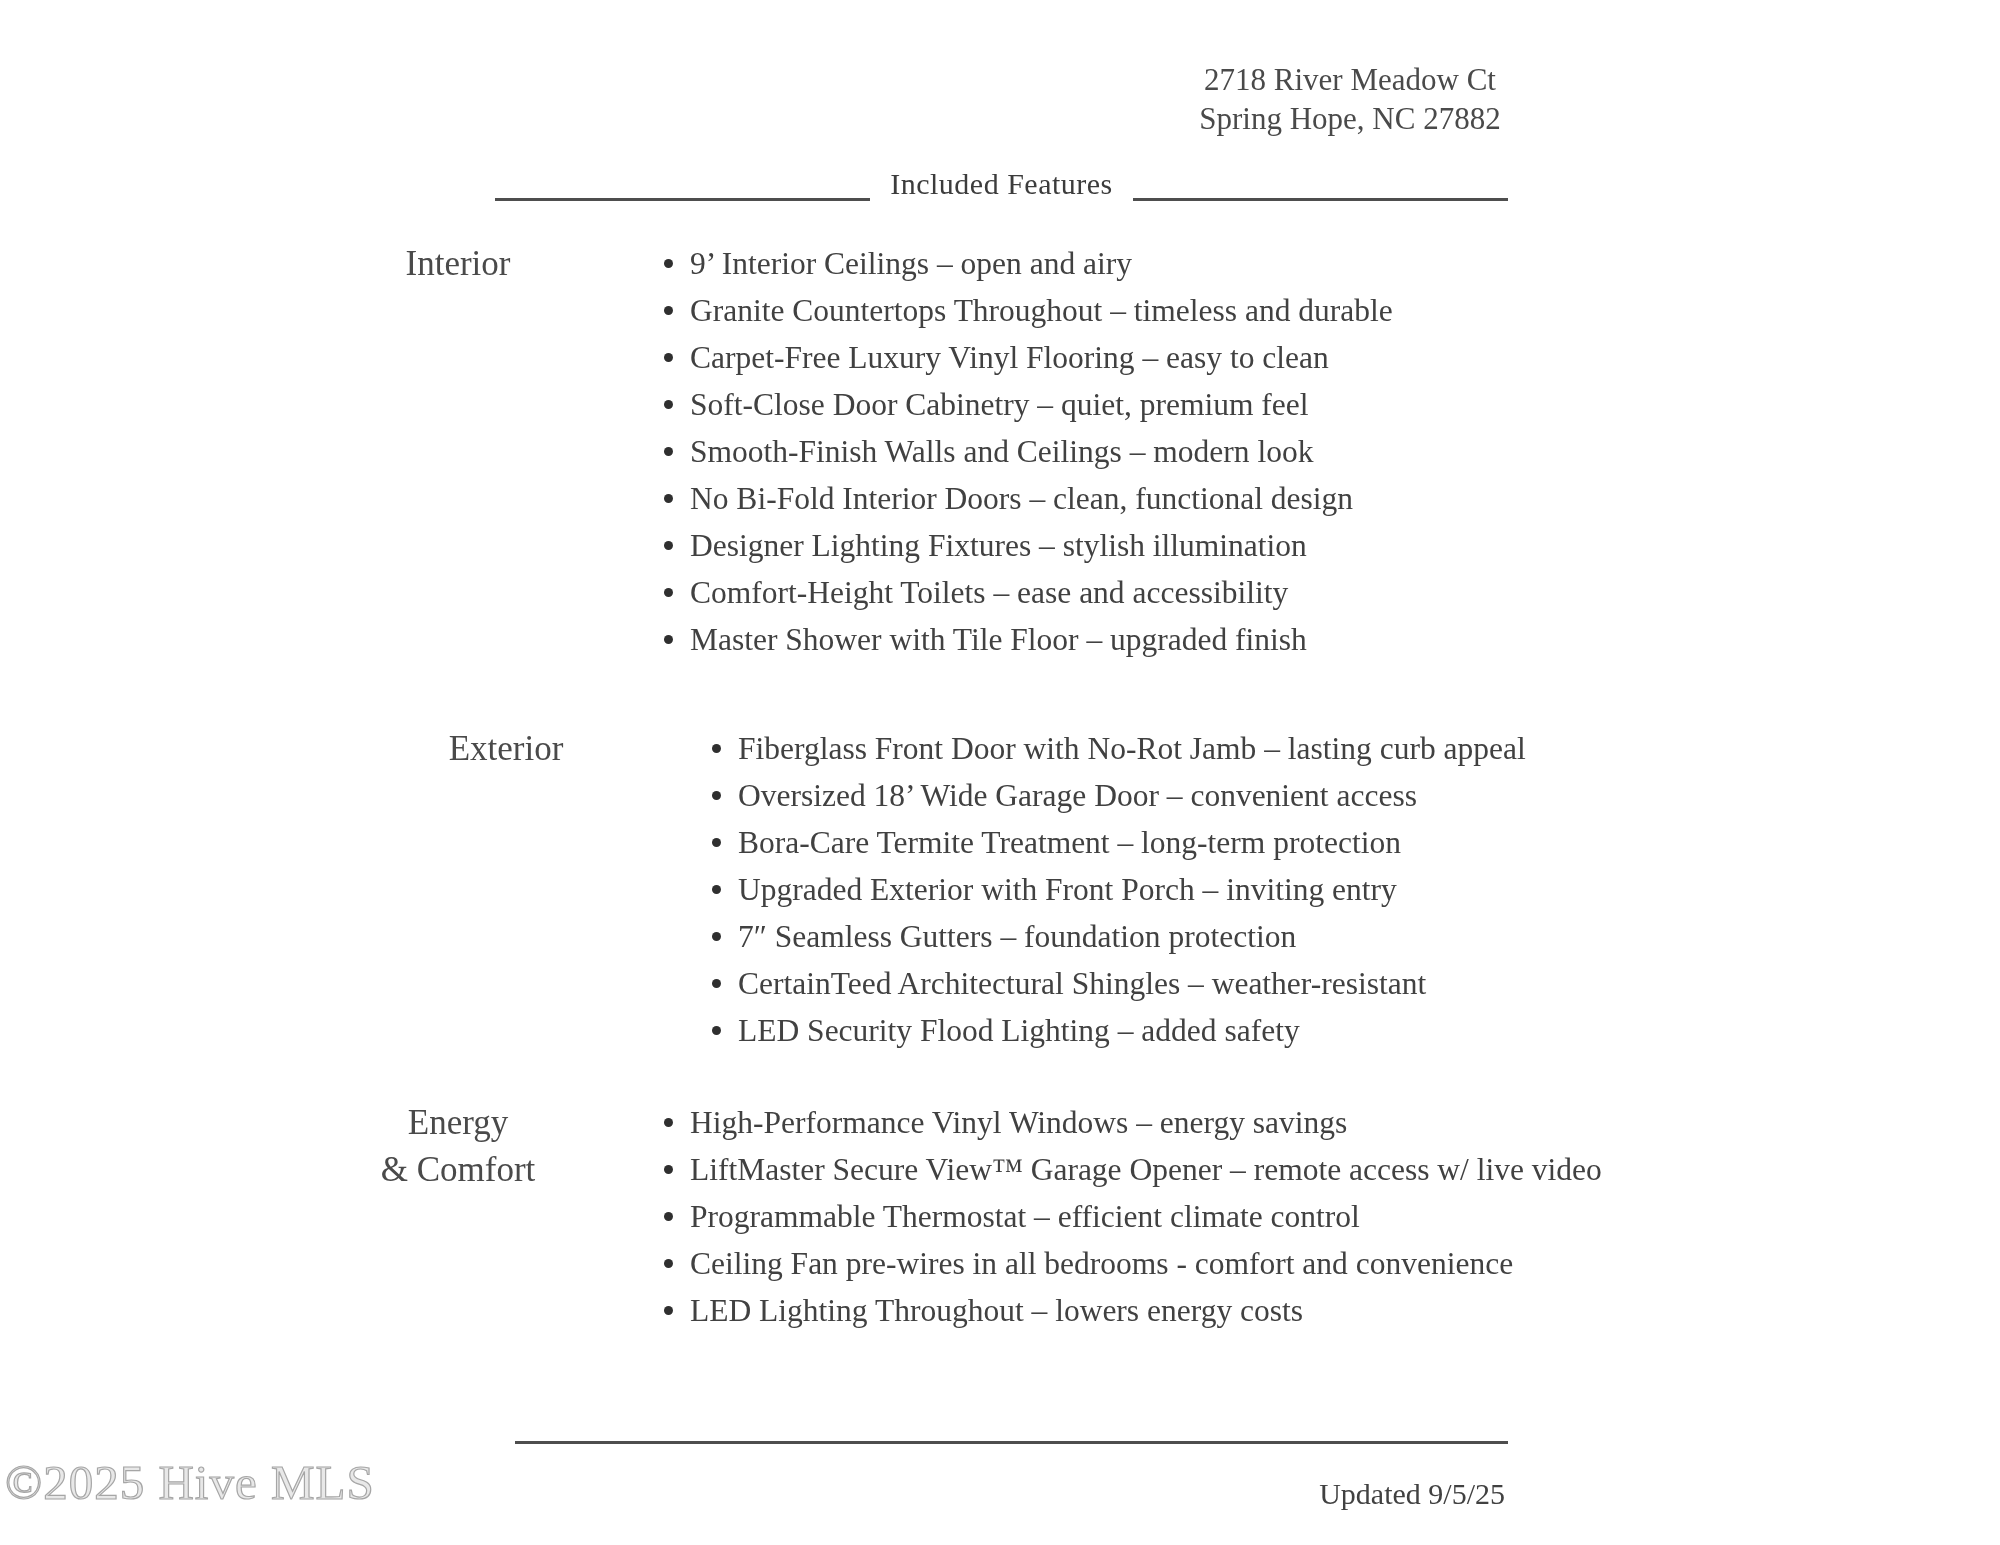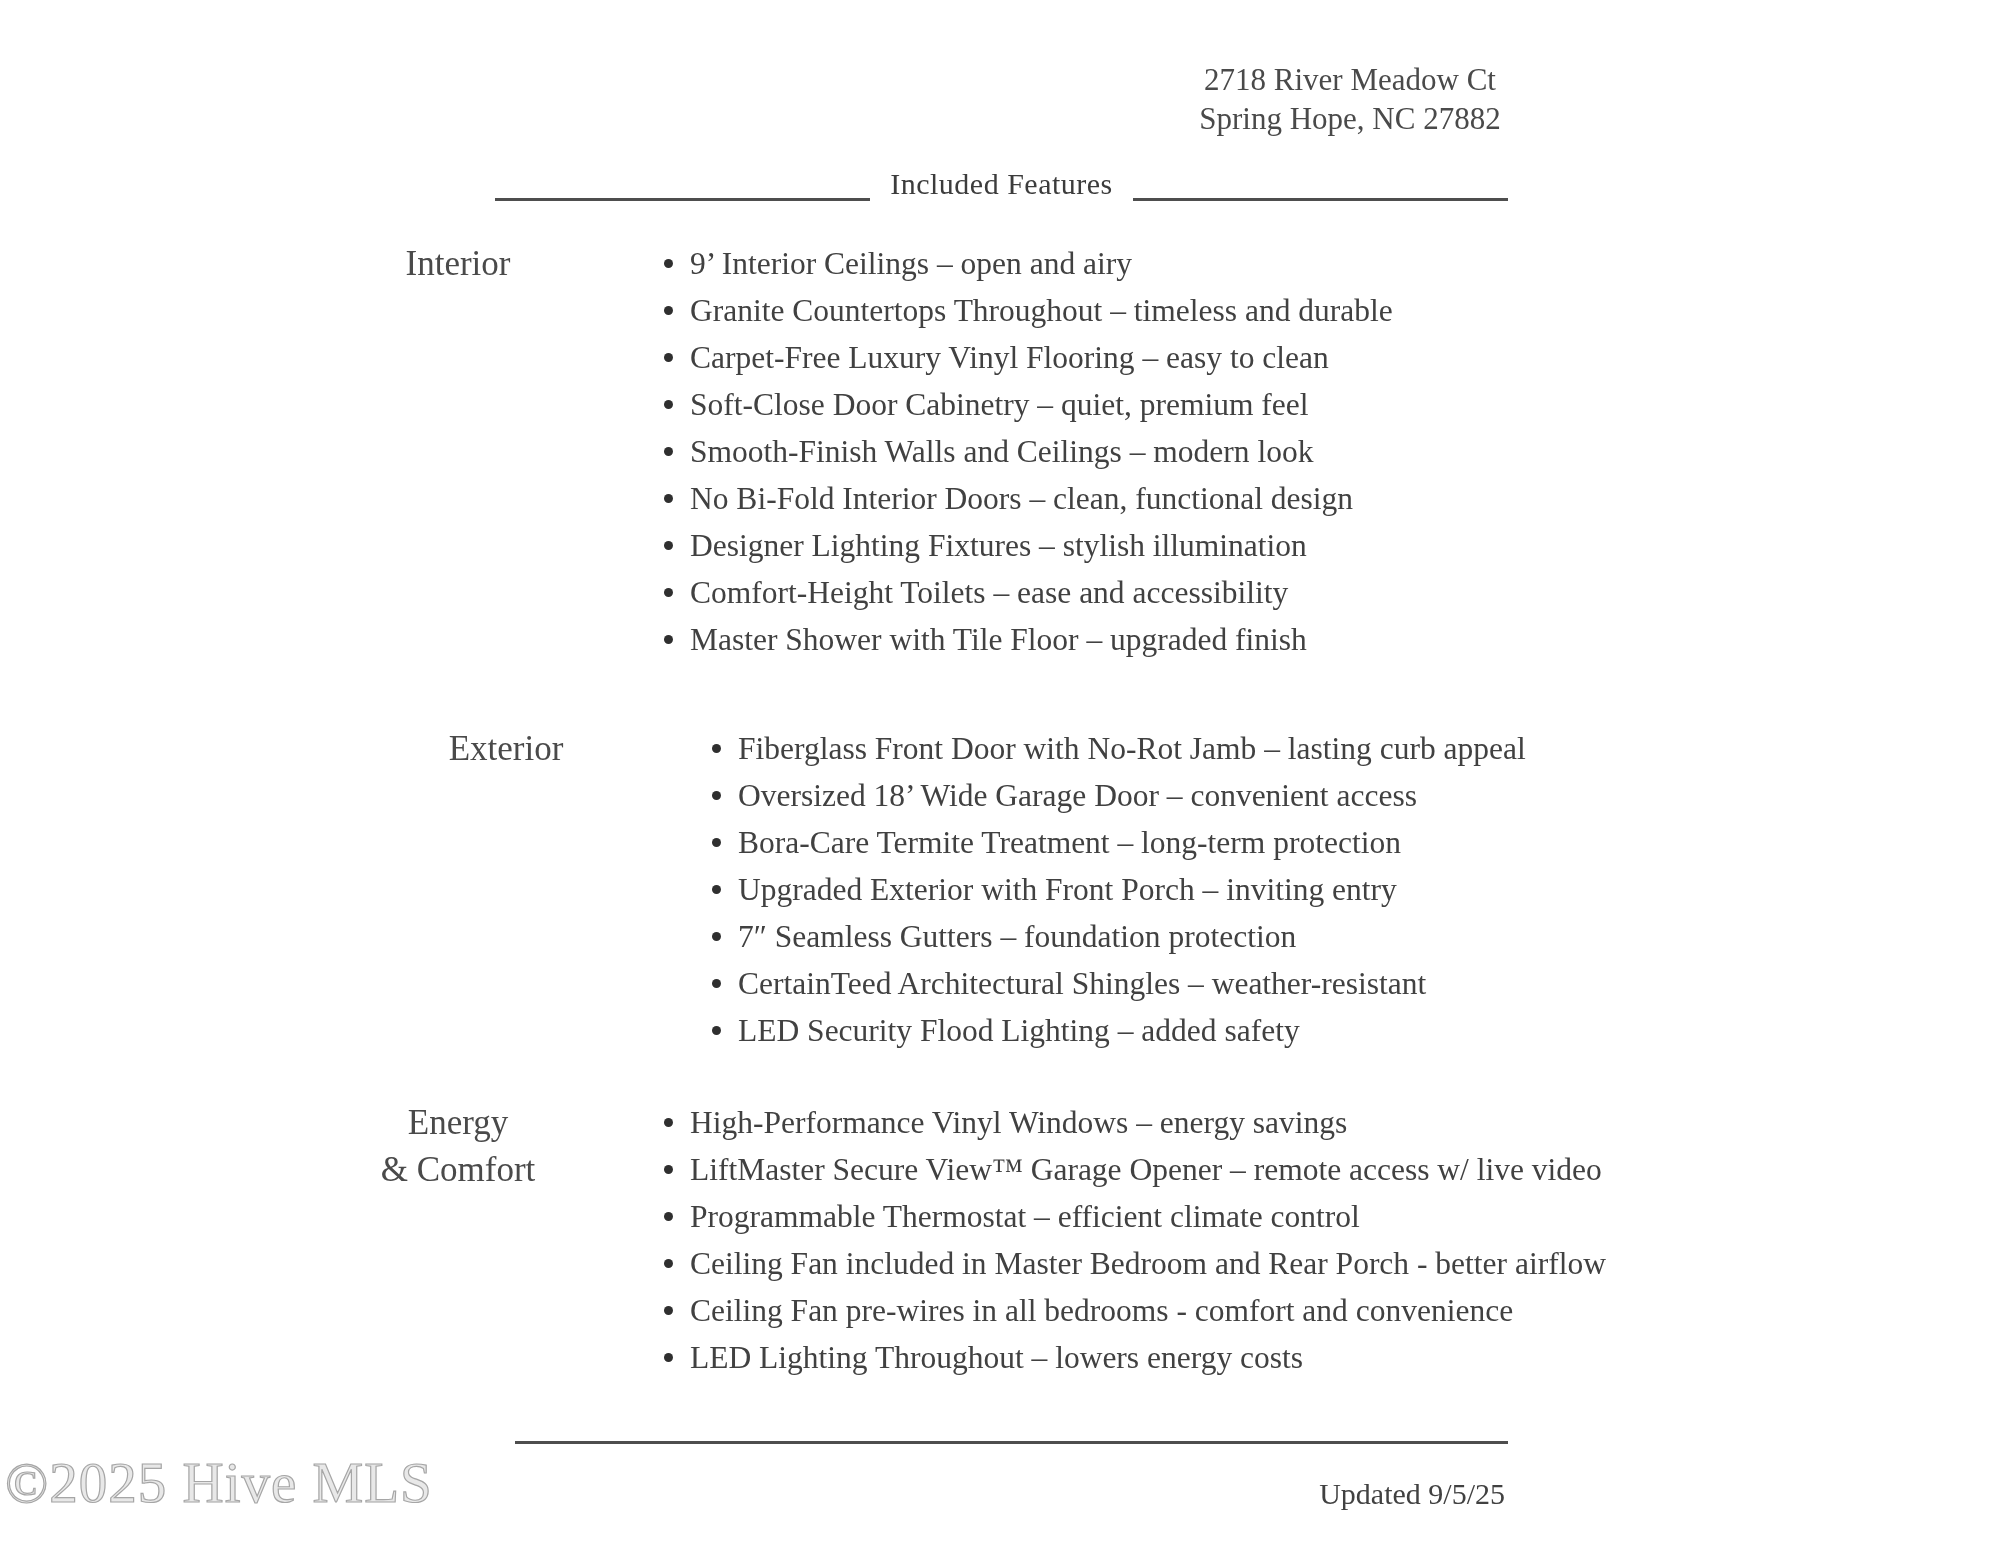--- a/index.html
+++ b/index.html
@@ -51,21 +51,21 @@
   .bottom-rule {
     position:absolute; left:515px; top:1441px; width:993px; height:3px;
     background:var(--rule,#4a4a4a);
   }
   .updated {
     position:absolute; top:1477px; left:1200px; width:305px;
     text-align:right; font-size:30px; color:var(--body-text,#3f3f3f);
   }
   .watermark {
     position:absolute; left:5px; top:1456px;
-    font-size:57px; line-height:54px; letter-spacing:1px;
+    font-size:49px; line-height:54px; letter-spacing:1px;
     color:rgba(165,165,165,0.25);
     -webkit-text-stroke:1.2px var(--watermark,#a6a6a6);
     white-space:nowrap;
   }
 </style>
 </head>
 <body>
 
 <div class="page">
 
@@ -113,21 +113,20 @@
       </div>
       <div class="section">
         <div class="label-col">
           <div>Energy</div>
           <div>&amp; Comfort</div>
         </div>
         <ul class="list-col">
           <li class="feature-item">High-Performance Vinyl Windows – energy savings</li>
           <li class="feature-item">LiftMaster Secure View™ Garage Opener – remote access w/ live video</li>
           <li class="feature-item">Programmable Thermostat – efficient climate control</li>
-          <li class="feature-item">Ceiling Fan included in Master Bedroom and Rear Porch - better airflow</li>
           <li class="feature-item">Ceiling Fan pre-wires in all bedrooms - comfort and convenience</li>
           <li class="feature-item">LED Lighting Throughout – lowers energy costs</li>
         </ul>
       </div>
     </div>
 
   <div class="bottom-rule"></div>
   <div class="updated">Updated 9/5/25</div>
   <div class="watermark">©2025 Hive MLS</div>
 

